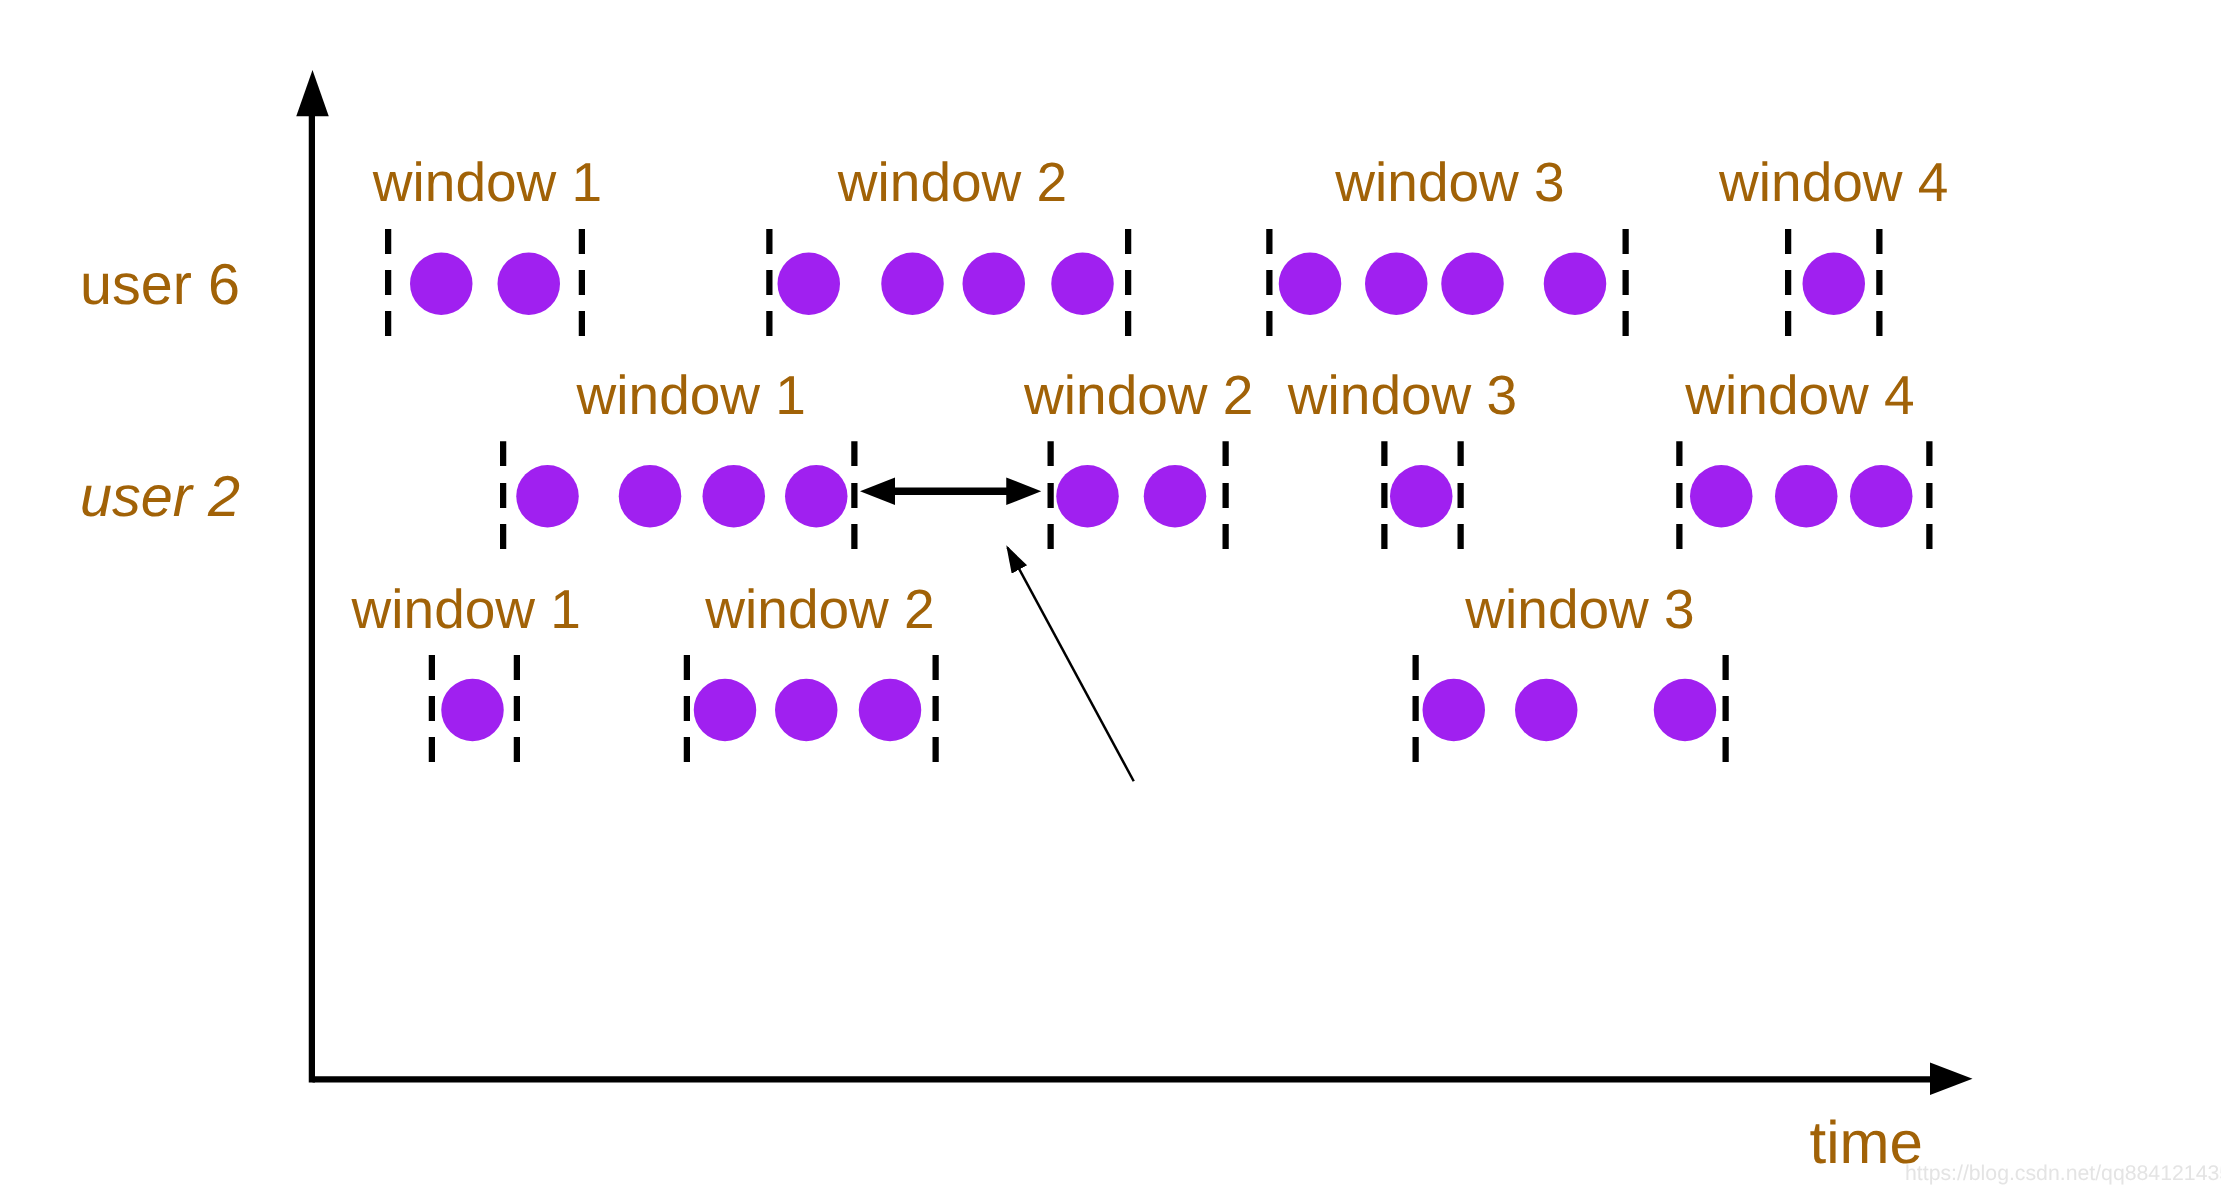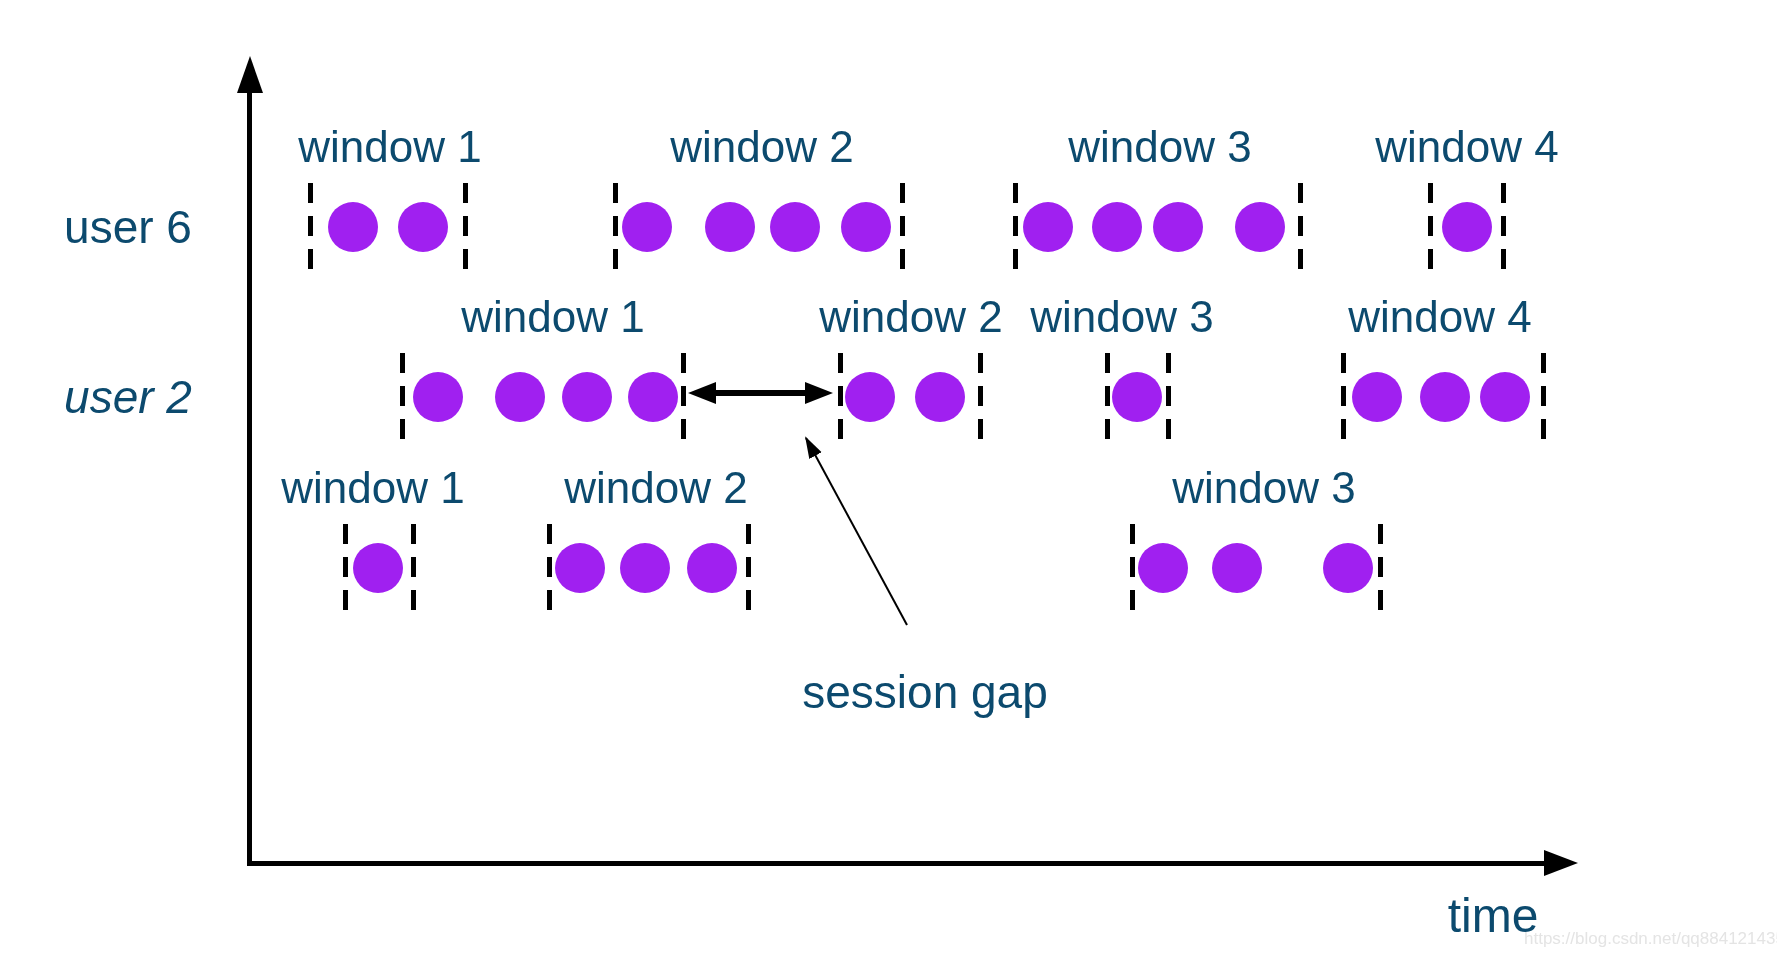--- a/index.html
+++ b/index.html
@@ -1,18 +1,18 @@
 <!DOCTYPE html>
 <html><head>
 <meta charset="utf-8">
 <style>
   html,body{margin:0;padding:0;background:#ffffff;}
   body{font-family:"Liberation Sans", sans-serif;}
   #stage{position:relative;width:1777px;height:957px;background:#ffffff;overflow:hidden;}
-  .txt{position:absolute;transform:translate(-50%,-50%);white-space:nowrap;color:#0c4a6e;}
+  .txt{position:absolute;transform:translate(-50%,-50%);white-space:nowrap;color:#a16207;}
   .window-label{font-size:44px;}
   .user-name{font-size:46px;}
   .axis-label{font-size:48px;}
   .gap-label{font-size:46px;}
   .watermark{position:absolute;font-size:17px;transform:none;white-space:nowrap;}
   .dash-col{position:absolute;width:5px;height:88px;
     background:repeating-linear-gradient(to bottom,#000 0 20px,transparent 20px 33px);}
   .dot{position:absolute;width:50px;height:50px;border-radius:50%;}
   .axis-line{position:absolute;background:#000;}
   .tri{position:absolute;width:0;height:0;}
@@ -40,21 +40,20 @@
 
   <svg id="pointer-svg">
     <defs>
       <marker id="ah" markerWidth="12" markerHeight="8" refX="10" refY="3.5" orient="auto" markerUnits="strokeWidth">
         <polygon points="0 0, 11 3.5, 0 7" fill="#000"></polygon>
       </marker>
     </defs>
     <line id="pointer-line" stroke="#000" stroke-width="2" marker-end="url(#ah)" x1="907" y1="625" x2="806" y2="438"></line>
   </svg>
 
-  <div class="txt gap-label" id="gap-label" style="left: 925px; top: 692px;">session gap</div>
 
   <div class="watermark" id="watermark" style="left: 1524px; top: 929px; color: rgb(228, 228, 228);">https://blog.csdn.net/qq884121435</div>
 
 <div class="txt user-name" style="left: 128px; top: 227px;">user 6</div>
     <div class="txt window-label" style="left: 390px; top: 147px;">window 1</div>
     <div class="dash-col" style="left: 308px; top: 183px;"></div>
     <div class="dash-col" style="left: 463px; top: 183px;"></div>
     <div class="dot" style="left: 328px; top: 202px; background: rgb(160, 32, 240);"></div>
     <div class="dot" style="left: 398px; top: 202px; background: rgb(160, 32, 240);"></div>
     <div class="txt window-label" style="left: 762px; top: 147px;">window 2</div>

